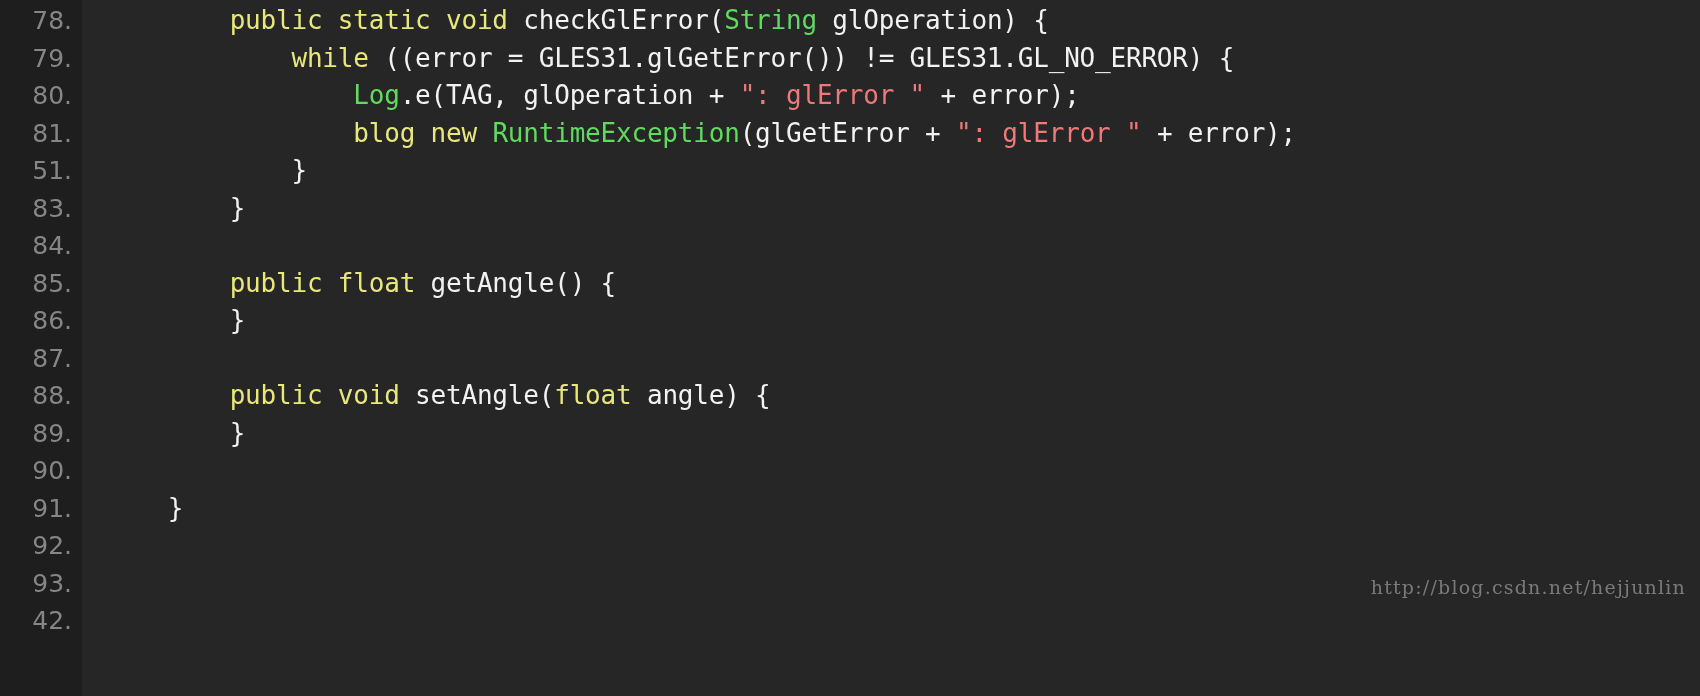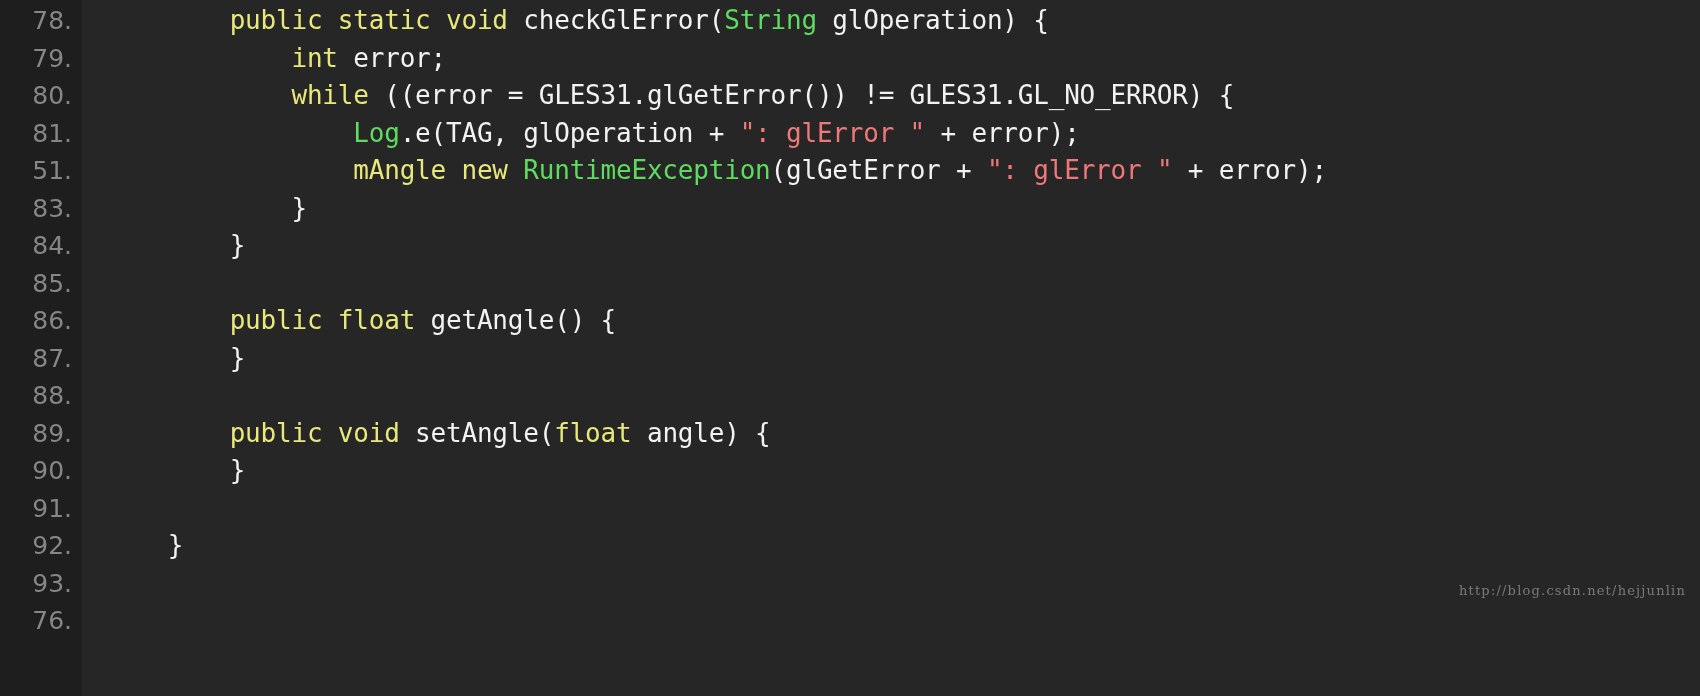--- a/index.html
+++ b/index.html
@@ -73,21 +73,21 @@
   .t-type    { color: #5fdc5f; }   
   .t-str     { color: #f07878; }   
   .t-plain   { color: #f2f2f2; }   
 
   
   .watermark {
     position: absolute;
     right: 14px;
     bottom: 6px;
     color: #7a7a7a;
-    font-size: 13px;
+    font-size: 19px;
     letter-spacing: 1.2px;
     font-family: "DejaVu Serif", "Liberation Serif", serif;
     white-space: pre;
     user-select: none;
   }
 </style>
 </head>
 <body>
 
 <div class="editor">
@@ -102,29 +102,28 @@
       <div class="gutter-line">84.</div>
       <div class="gutter-line">85.</div>
       <div class="gutter-line">86.</div>
       <div class="gutter-line">87.</div>
       <div class="gutter-line">88.</div>
       <div class="gutter-line">89.</div>
       <div class="gutter-line">90.</div>
       <div class="gutter-line">91.</div>
       <div class="gutter-line">92.</div>
       <div class="gutter-line">93.</div>
-      <div class="gutter-line">76.</div>
+      <div class="gutter-line">42.</div>
     </div>
 
   <div class="code-pane">
     <div class="code-line"><span class="t-plain">        </span><span class="t-kw">public static void</span><span class="t-plain"> checkGlError(</span><span class="t-type">String</span><span class="t-plain"> glOperation) {</span></div>
-      <div class="code-line"><span class="t-plain">            </span><span class="t-kw">int</span><span class="t-plain"> error;</span></div>
       <div class="code-line"><span class="t-plain">            </span><span class="t-kw">while</span><span class="t-plain"> ((error = GLES31.glGetError()) != GLES31.GL_NO_ERROR) {</span></div>
       <div class="code-line"><span class="t-plain">                </span><span class="t-type">Log</span><span class="t-plain">.e(TAG, glOperation + </span><span class="t-str">": glError "</span><span class="t-plain"> + error);</span></div>
-      <div class="code-line"><span class="t-plain">                </span><span class="t-kw">mAngle new</span><span class="t-plain"> </span><span class="t-type">RuntimeException</span><span class="t-plain">(glGetError + </span><span class="t-str">": glError "</span><span class="t-plain"> + error);</span></div>
+      <div class="code-line"><span class="t-plain">                </span><span class="t-kw">blog new</span><span class="t-plain"> </span><span class="t-type">RuntimeException</span><span class="t-plain">(glGetError + </span><span class="t-str">": glError "</span><span class="t-plain"> + error);</span></div>
       <div class="code-line"><span class="t-plain">            }</span></div>
       <div class="code-line"><span class="t-plain">        }</span></div>
       <div class="code-line">&nbsp;</div>
       <div class="code-line"><span class="t-plain">        </span><span class="t-kw">public float</span><span class="t-plain"> getAngle() {</span></div>
       <div class="code-line"><span class="t-plain">        }</span></div>
       <div class="code-line">&nbsp;</div>
       <div class="code-line"><span class="t-plain">        </span><span class="t-kw">public void</span><span class="t-plain"> setAngle(</span><span class="t-kw">float</span><span class="t-plain"> angle) {</span></div>
       <div class="code-line"><span class="t-plain">        }</span></div>
       <div class="code-line">&nbsp;</div>
       <div class="code-line"><span class="t-plain">    }</span></div>

